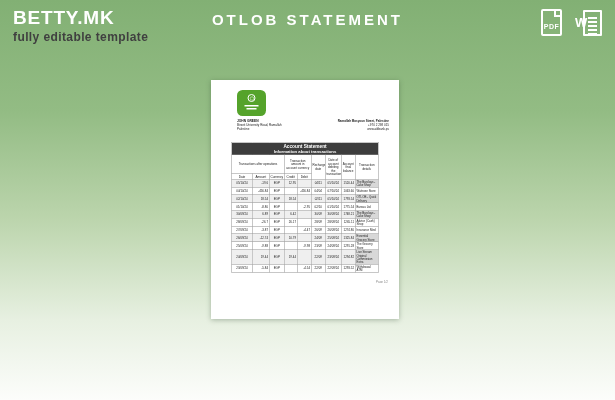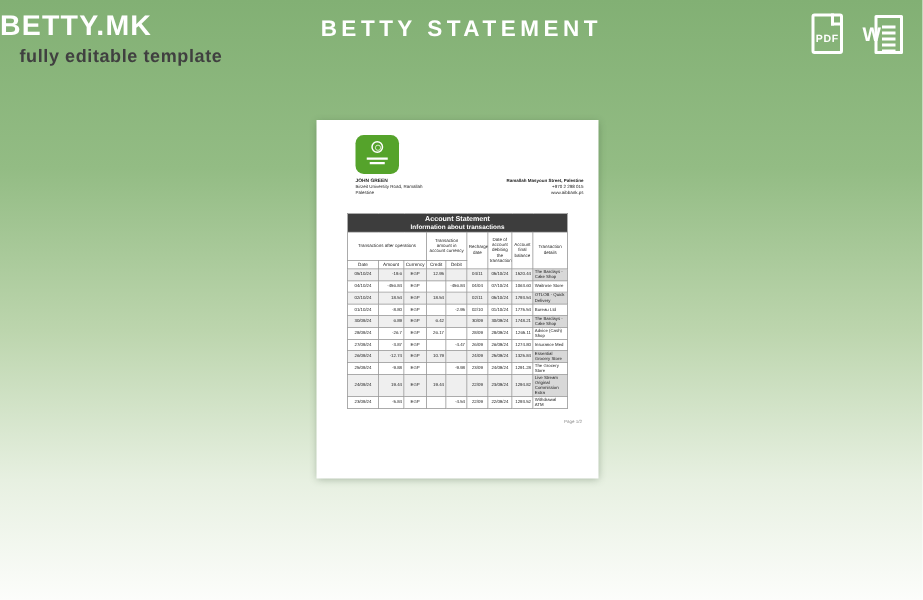--- a/index.html
+++ b/index.html
@@ -5,21 +5,21 @@
   * { margin:0; padding:0; box-sizing:border-box; }
   html,body { width:615px; height:400px; overflow:hidden; }
   body {
     font-family:"Liberation Sans", sans-serif;
     background:linear-gradient(180deg,#82b074 0%,#93bc84 28%,#bcd5ad 55%,#e7f0e1 80%,#fcfdfb 100%);
     position:relative;
   }
 
   
   .topbar { position:absolute; left:0; top:0; width:615px; height:50px; }
-  .brand { position:absolute; left:0; top:7px; color:#ffffff; font-size:19px;
+  .brand { position:absolute; left:13px; top:7px; color:#ffffff; font-size:19px;
            font-weight:800; letter-spacing:0.8px; }
   .tagline { position:absolute; left:13px; top:30px; color:#404040; font-size:12px;
              font-weight:600; letter-spacing:0.4px; }
   .page-title { position:absolute; left:0; top:11px; width:615px; text-align:center;
                 color:#ffffff; font-size:15px; font-weight:700; letter-spacing:3px; }
   .dl-icons { position:absolute; right:13px; top:9px; display:flex; gap:9px; }
   .icon-btn { width:27px; height:29px; position:relative; cursor:pointer; }
 
   
   .pdf-page { position:absolute; left:2px; top:0; width:21px; height:27px;
@@ -74,21 +74,21 @@
   td.c-det { text-align:left; }
   .shaded td.c-det { background:#d8d8d8; }
   .doc-footer { position:absolute; right:22px; top:400px; font-size:6px; color:#8a8a8a; }
 </style>
 </head>
 <body>
 
 <div class="topbar">
   <div class="brand">BETTY.MK</div>
   <div class="tagline">fully editable template</div>
-  <div class="page-title">BETTY STATEMENT</div>
+  <div class="page-title">OTLOB STATEMENT</div>
 
   <div class="dl-icons">
     <div class="icon-btn">
       <div class="pdf-page">
         <div class="pdf-ear"></div>
         <div class="pdf-label">PDF</div>
       </div>
     </div>
     <div class="icon-btn">
       <div class="word-page">

